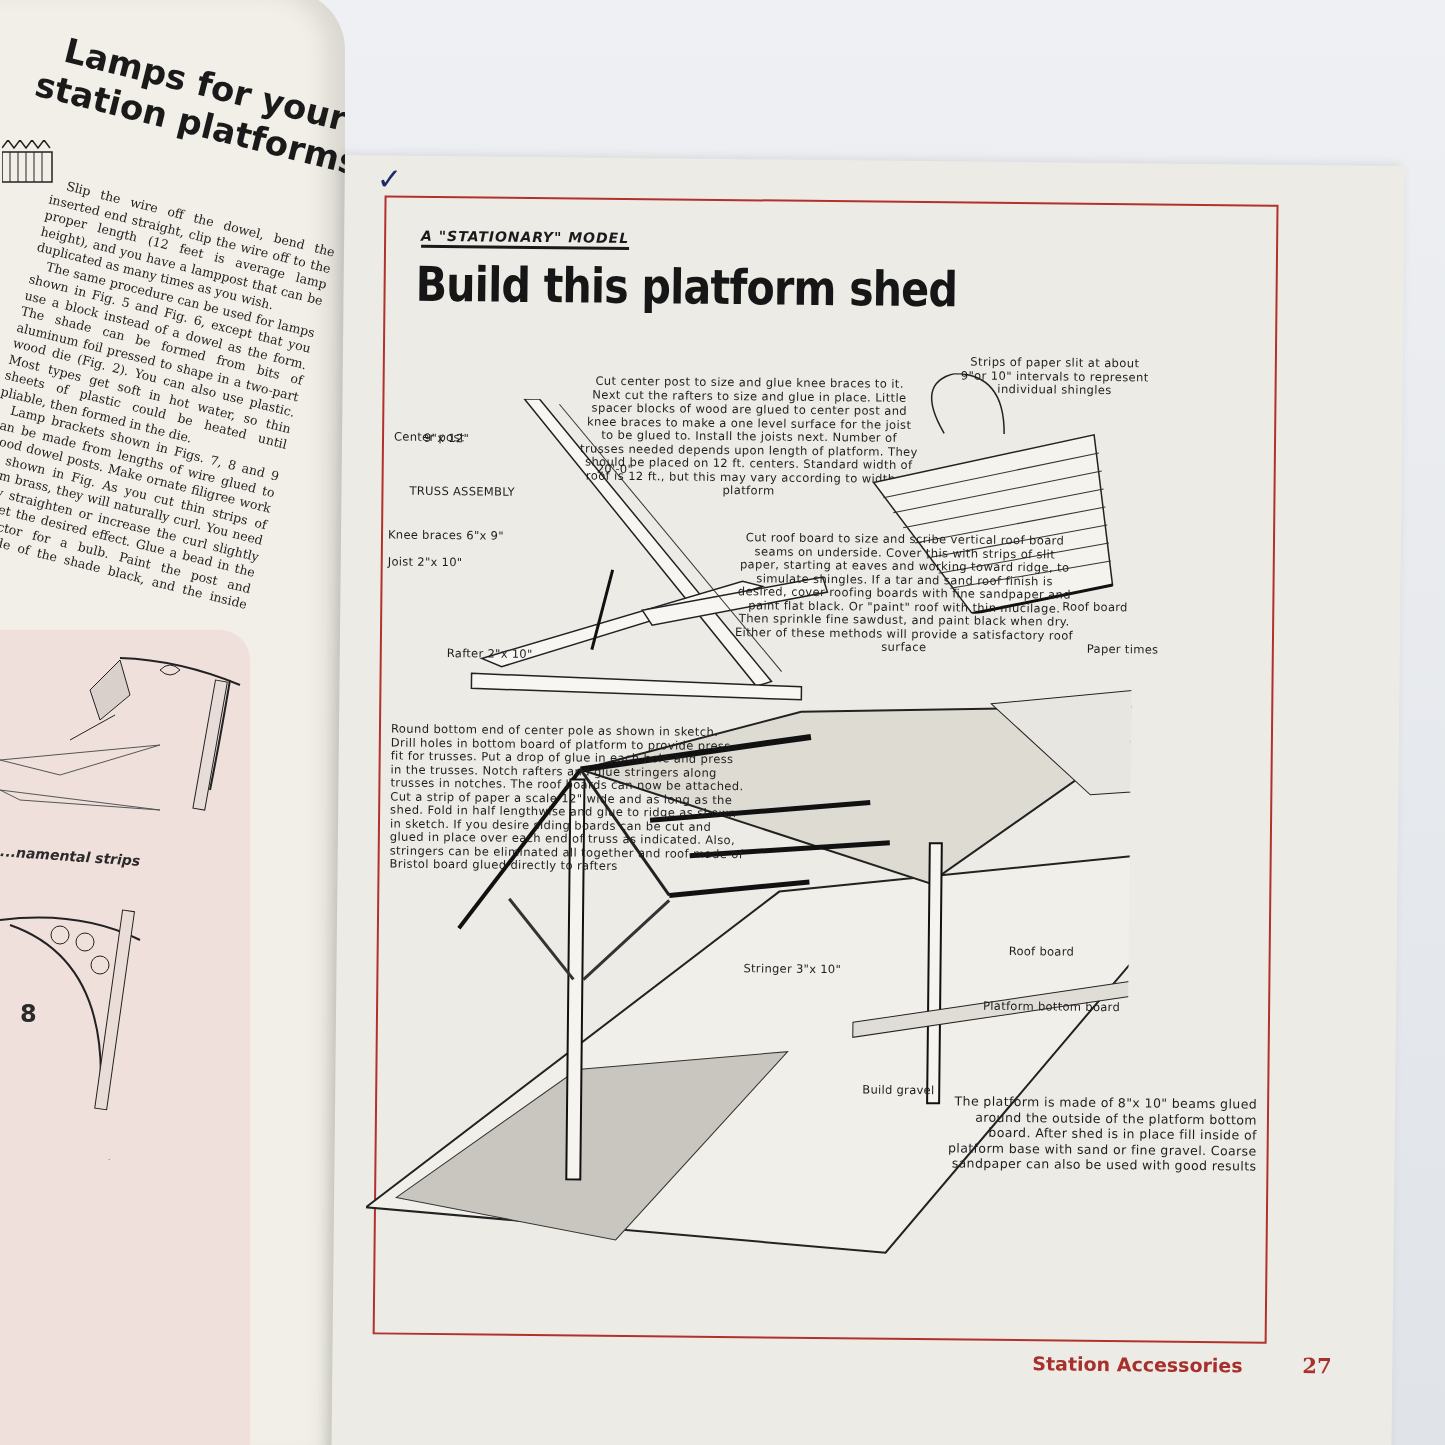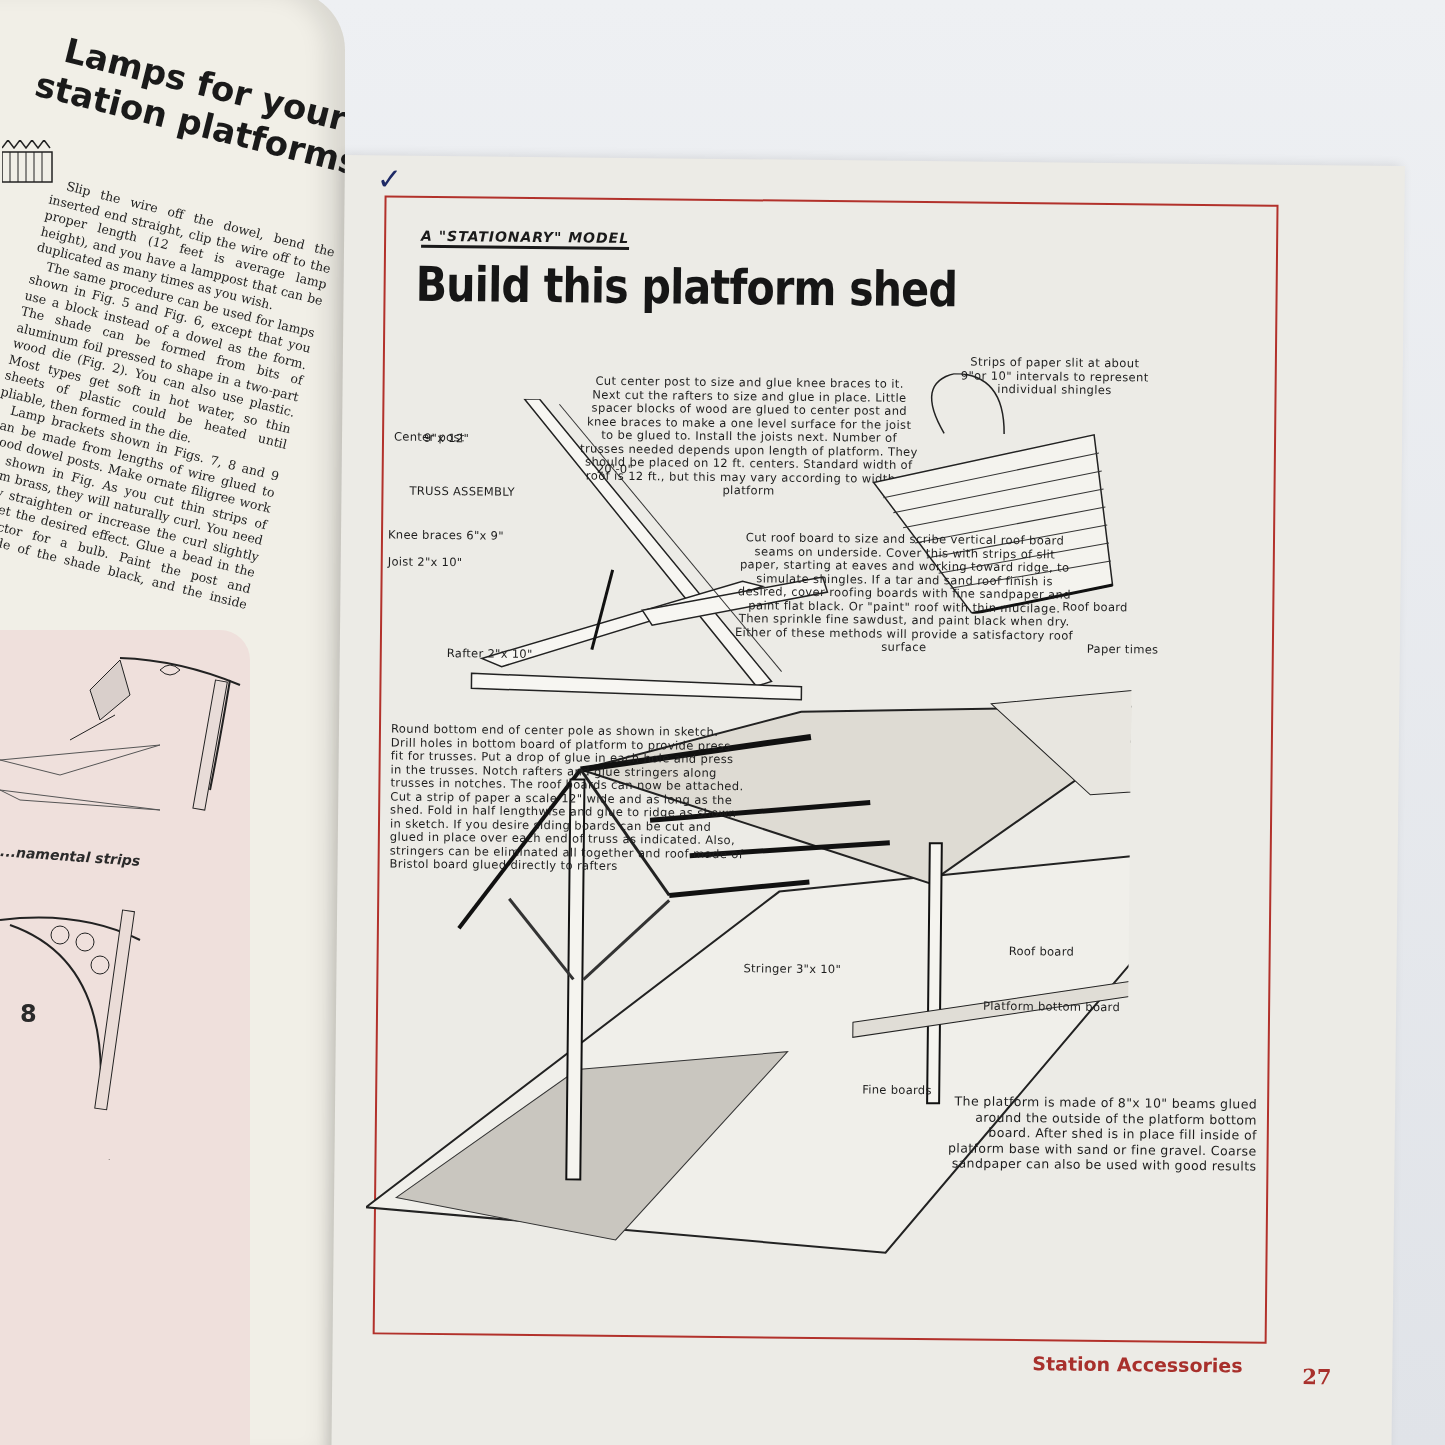--- a/index.html
+++ b/index.html
@@ -84,21 +84,21 @@
   .label {
     position:absolute; font-family:"DejaVu Sans", sans-serif; font-size:11.5px;
     color:#1d1d1d; white-space:nowrap; letter-spacing:0.3px;
   }
   .footer-section {
     position:absolute; left:700px; top:1190px;
     font-family:"DejaVu Sans", sans-serif; font-weight:bold; font-size:19px; color:#a8302c;
   }
   .footer-page {
     position:absolute; left:970px; top:1188px;
-    font-family:"DejaVu Serif", serif; font-weight:bold; font-size:21px; color:#a8302c;margin-top:11px;
+    font-family:"DejaVu Serif", serif; font-weight:bold; font-size:21px; color:#a8302c;
   }
   svg line, svg path, svg polyline, svg polygon { vector-effect:non-scaling-stroke; }
 </style>
 </head>
 <body>
 
 <div class="backdrop"></div>
 
 <div class="left-page">
   <svg class="gate-icon" width="60" height="60" viewBox="0 0 60 60" style="left:42px;top:150px;">
@@ -214,20 +214,20 @@
       <line x1="215" y1="340" x2="300" y2="260" stroke="#333" stroke-width="3"></line>
 
       <polygon points="485,380 800,330 800,345 485,395" fill="#e0ddd6" stroke="#222"></polygon>
     </svg>
 
     <div class="caption" style="left:10px;top:525px;width:355px;">Round bottom end of center pole as shown in sketch. Drill holes in bottom board of platform to provide press fit for trusses. Put a drop of glue in each hole and press in the trusses. Notch rafters and glue stringers along trusses in notches. The roof boards can now be attached. Cut a strip of paper a scale 12" wide and as long as the shed. Fold in half lengthwise and glue to ridge as shown in sketch. If you desire siding boards can be cut and glued in place over each end of truss as indicated. Also, stringers can be eliminated all together and roof made of Bristol board glued directly to rafters</div>
 
     <div class="label" style="left:365px;top:760px;">Stringer  3"x 10"</div>
     <div class="label" style="left:630px;top:740px;">Roof board</div>
     <div class="label" style="left:605px;top:795px;">Platform bottom board</div>
-    <div class="label" style="left:485px;top:880px;">Fine boards</div>
+    <div class="label" style="left:485px;top:880px;">Build gravel</div>
 
     <div class="caption" style="left:560px;top:890px;width:320px;text-align:right;font-size:12.5px;line-height:15.5px;">The platform is made of 8"x 10" beams glued around the outside of the platform bottom board. After shed is in place fill inside of platform base with sand or fine gravel. Coarse sandpaper can also be used with good results</div>
   </div>
 
   <div class="footer-section">Station Accessories</div>
   <div class="footer-page">27</div>
 </div>
 
 </body></html>

